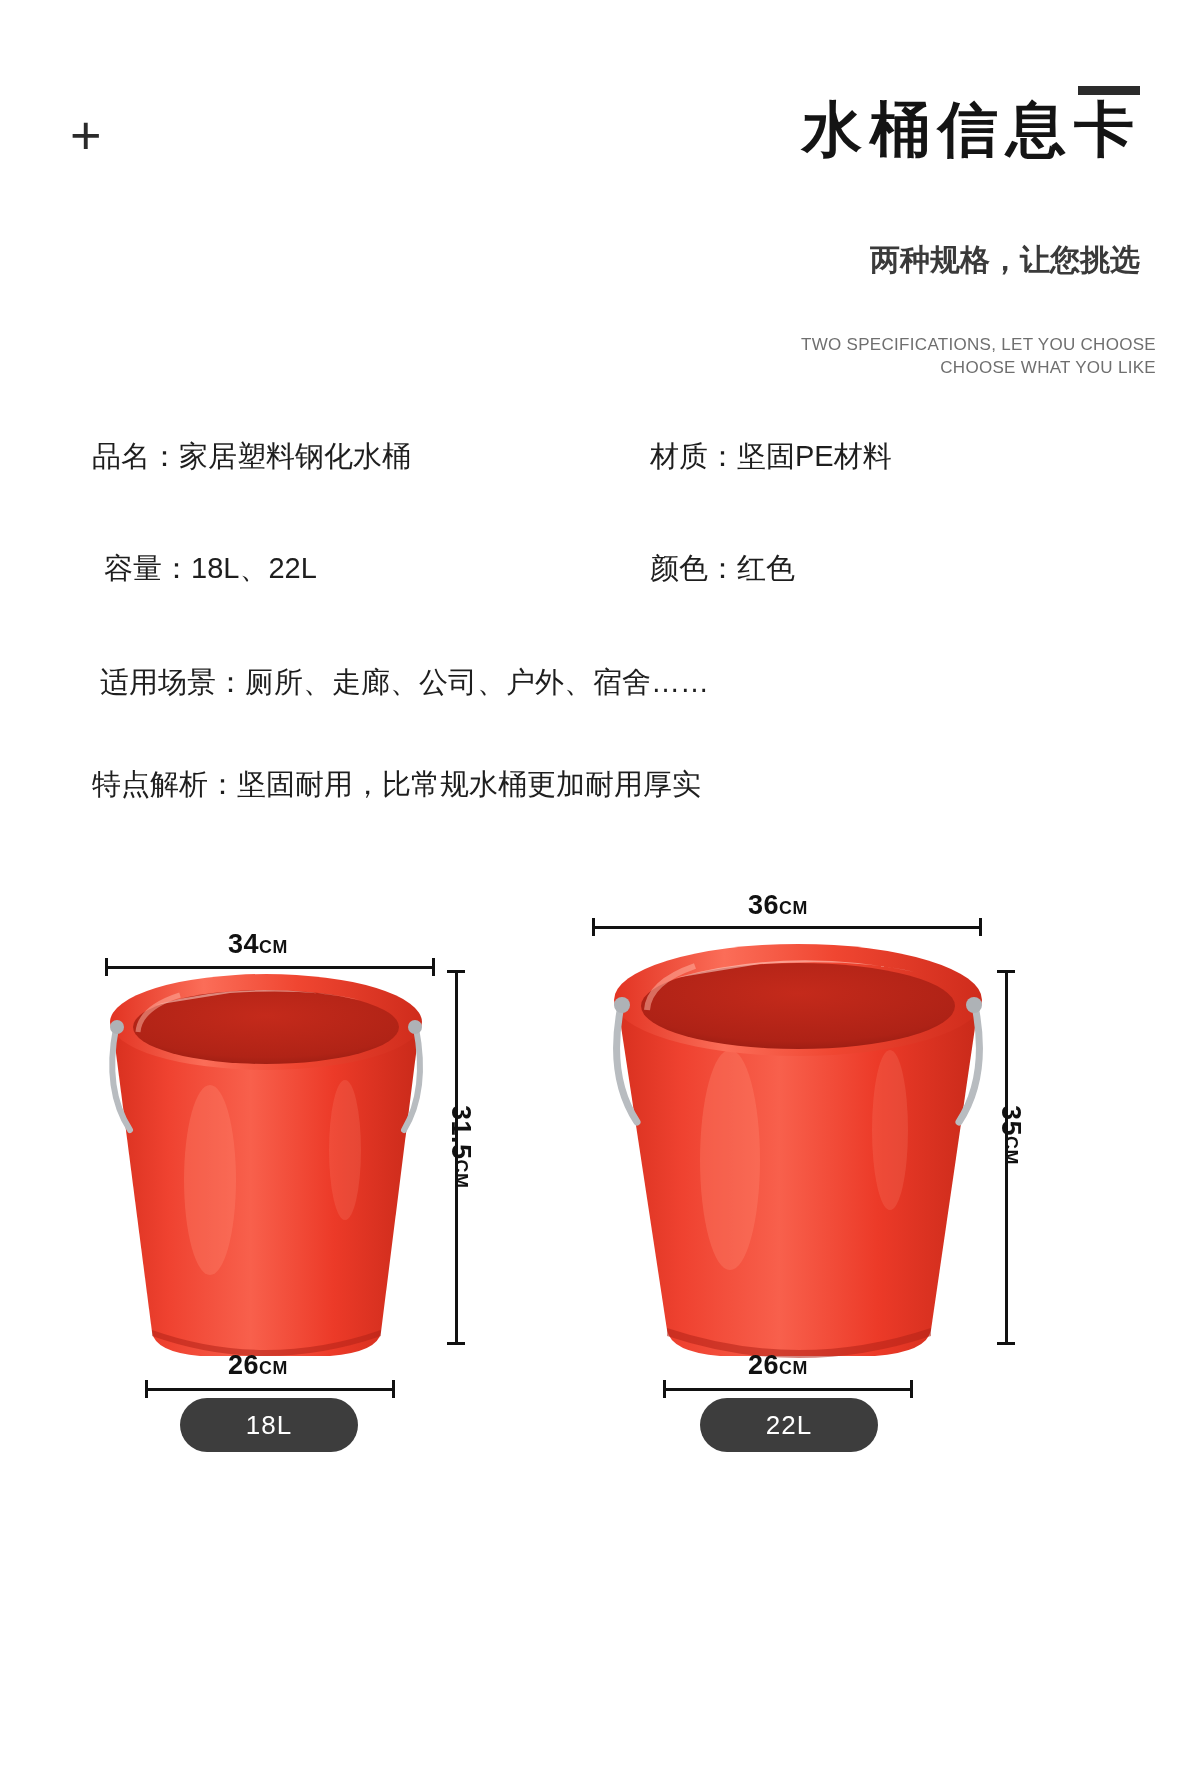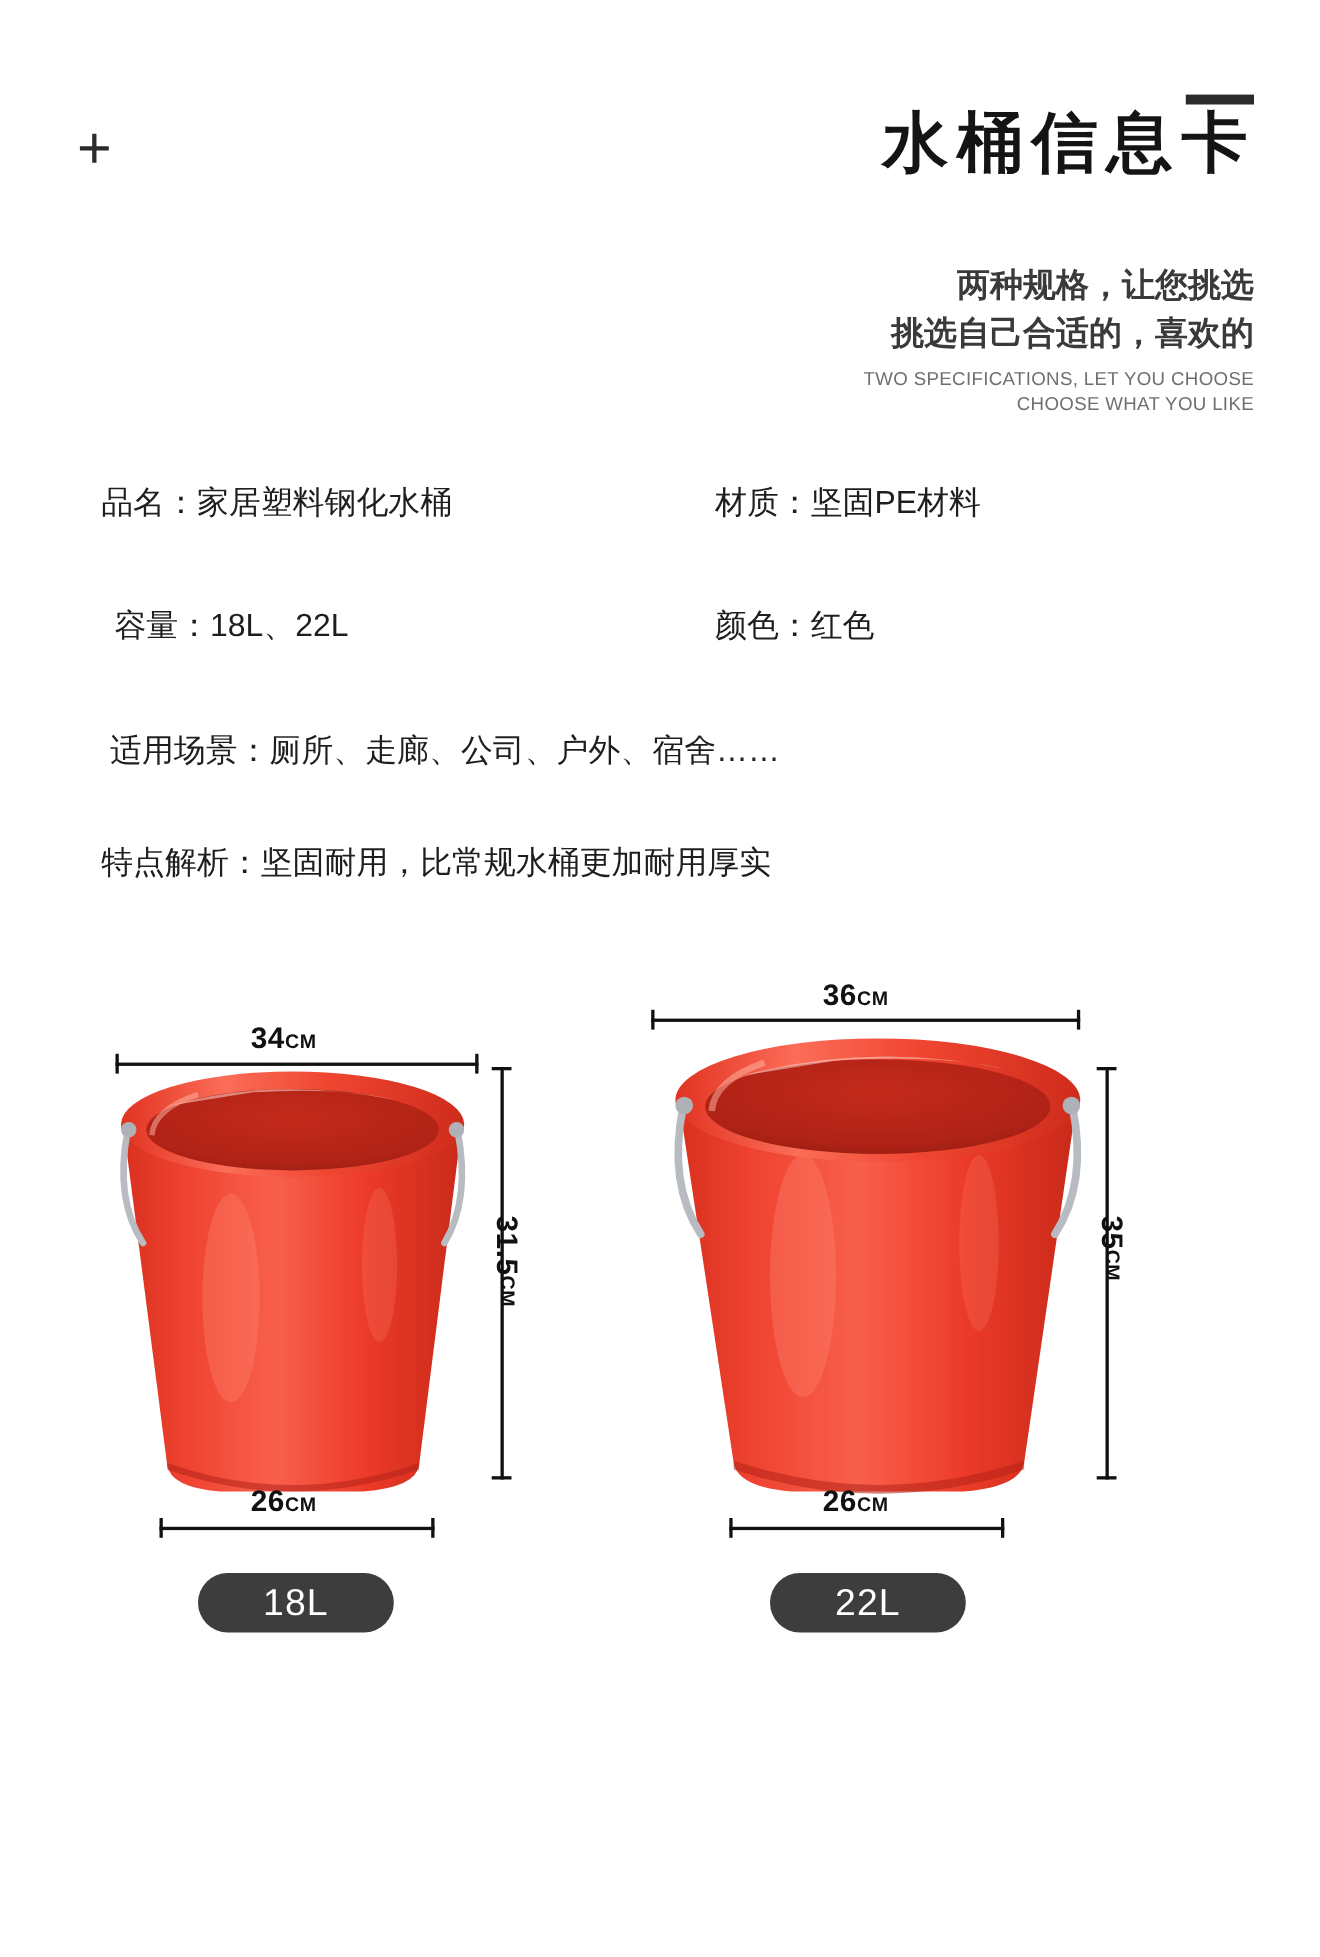--- a/index.html
+++ b/index.html
@@ -52,21 +52,21 @@
     top: 238px;
     width: 600px;
     text-align: right;
     font-size: 30px;
     line-height: 1.45;
     color: #3a3a3a;
     font-weight: bold;
   }
   .sub-en {
     position: absolute;
-    right: 60px;
+    right: 44px;
     top: 334px;
     width: 600px;
     text-align: right;
     font-size: 17px;
     line-height: 1.35;
     color: #6f6f6f;
     letter-spacing: 0.3px;
   }
 
   
@@ -123,40 +123,38 @@
   .v-line { width: 3px; }
 
   
   .pill {
     position: absolute;
     width: 178px;
     height: 54px;
     border-radius: 27px;
     background: #3d3d3d;
     color: #ffffff;
-    font-size: 34px;
+    font-size: 26px;
     display: flex;
     align-items: center;
     justify-content: center;
     letter-spacing: 1px;
-    margin-top: 32px;
   }
   .pill-small { left: 180px; top: 1398px; }
   .pill-large { left: 700px; top: 1398px; }
 </style>
 </head>
 <body>
 
 <div class="plus-mark">+</div>
 <div class="dash-mark"></div>
 <div class="main-title">水桶信息卡</div>
 
 <div class="sub-cn">
   <div>两种规格，让您挑选</div>
-  <div>挑选自己合适的，喜欢的</div>
 </div>
 
 <div class="sub-en">
   <div>TWO SPECIFICATIONS, LET YOU CHOOSE</div>
   <div>CHOOSE WHAT YOU LIKE</div>
 </div>
 
 <div class="spec spec-l1">品名：家居塑料钢化水桶</div>
 <div class="spec spec-r1">材质：坚固PE材料</div>
 <div class="spec spec-l2">容量：18L、22L</div>

